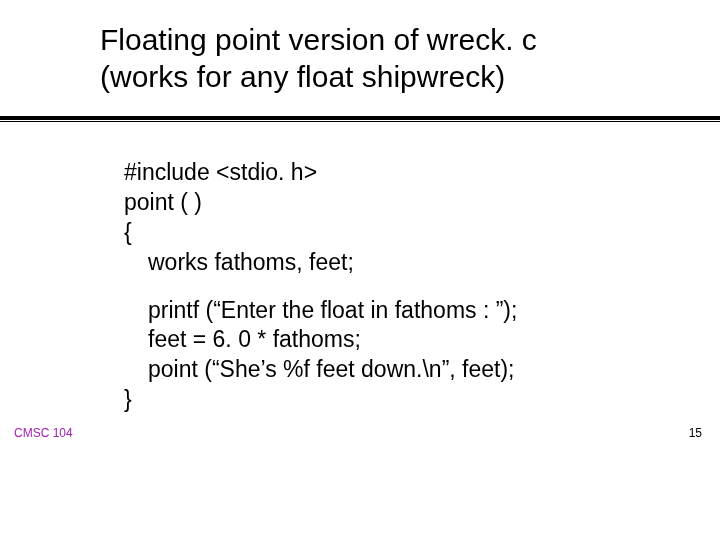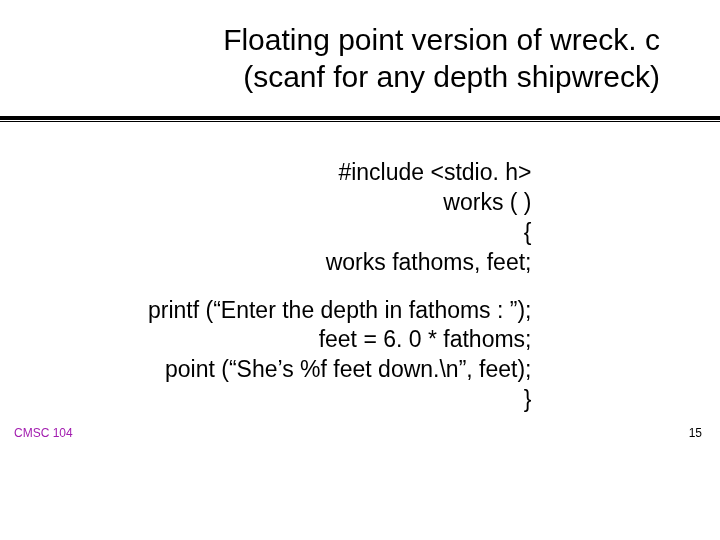--- a/index.html
+++ b/index.html
@@ -1,52 +1,52 @@
 <!DOCTYPE html>
 <html><head>
 <meta charset="utf-8">
 <style>
   * { margin: 0; padding: 0; box-sizing: border-box; }
   html, body { width: 720px; height: 540px; background: #fff; font-family: Arial, Helvetica, sans-serif; overflow: hidden; }
-  .slide { position: relative; width: 720px; height: 454px; text-align: right; }
+  .slide { position: relative; width: 720px; height: 454px; }
   .title { position: absolute; top: 22px; left: 100px; width: 560px; font-size: 30px; line-height: 1.22; color: #000; }
   .divider { position: absolute; top: 116px; left: 0; width: 720px; height: 6px; }
   .divider .thick { position: absolute; top: 0; left: 0; width: 100%; height: 4px; background: #000; }
   .divider .thin { position: absolute; top: 5px; left: 0; width: 100%; height: 1px; background: #000; }
   .code { position: absolute; top: 158px; left: 92px; font-size: 23px; line-height: 1.3; color: #000; margin-left: 32px; }
   .blk1 { display: block; }
   .blk2 { display: block; margin-top: 18px; }
   .ind { padding-left: 24px; display: block; }
   .footer-left { position: absolute; bottom: 14px; left: 14px; font-size: 12px; color: #a21caf; }
   .footer-right { position: absolute; bottom: 14px; right: 18px; font-size: 12px; color: #000; margin-top: 36px; }
 </style>
 </head>
 <body>
 
 <div class="slide">
 
   <div class="title">
     <span>Floating point version of wreck. c</span><br>
-    <span>(scanf for any depth shipwreck)</span>
+    <span>(works for any float shipwreck)</span>
   </div>
 
   <div class="divider">
     <div class="thick"></div>
     <div class="thin"></div>
   </div>
 
   <div class="code">
     <span class="blk1">
       <span>#include &lt;stdio. h&gt;</span><br>
-      <span>works ( )</span><br>
+      <span>point ( )</span><br>
       <span>{</span><br>
       <span class="ind">works fathoms, feet;</span>
     </span>
     <span class="blk2">
-      <span class="ind">printf (“Enter the depth in fathoms : ”);</span>
+      <span class="ind">printf (“Enter the float in fathoms : ”);</span>
       <span class="ind">feet = 6. 0 * fathoms;</span>
       <span class="ind">point (“She’s %f feet down.\n”, feet);</span>
       <span>}</span>
     </span>
   </div>
 
   <div class="footer-left">CMSC 104</div>
   <div class="footer-right">15</div>
 
 </div>

